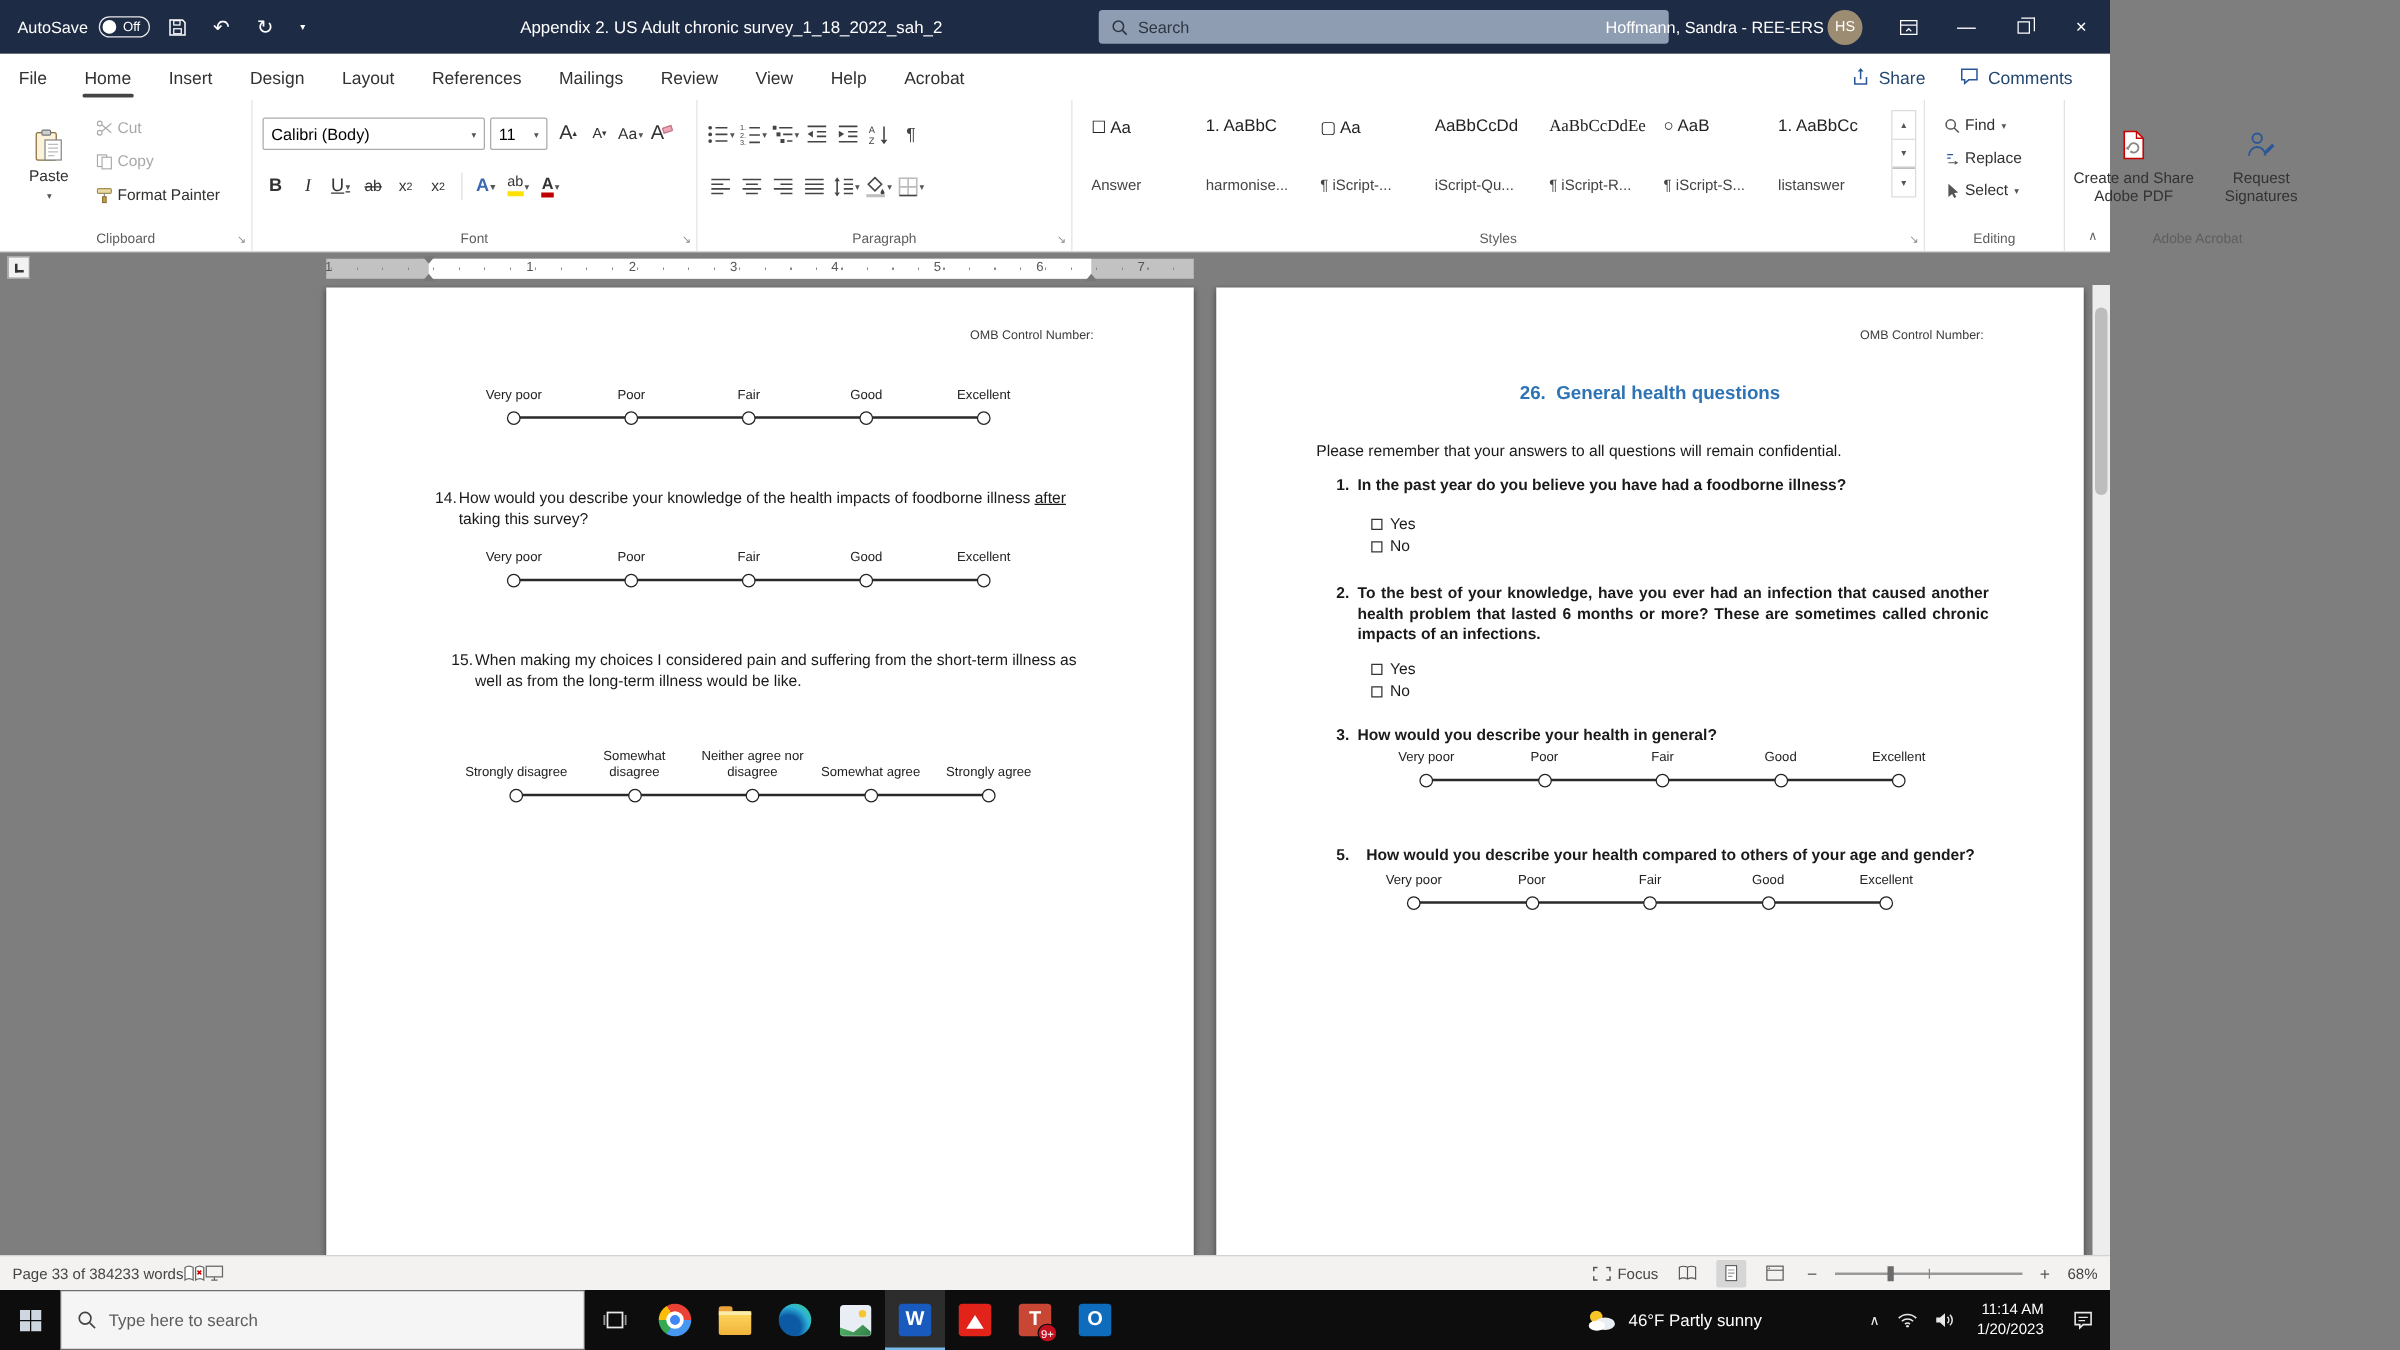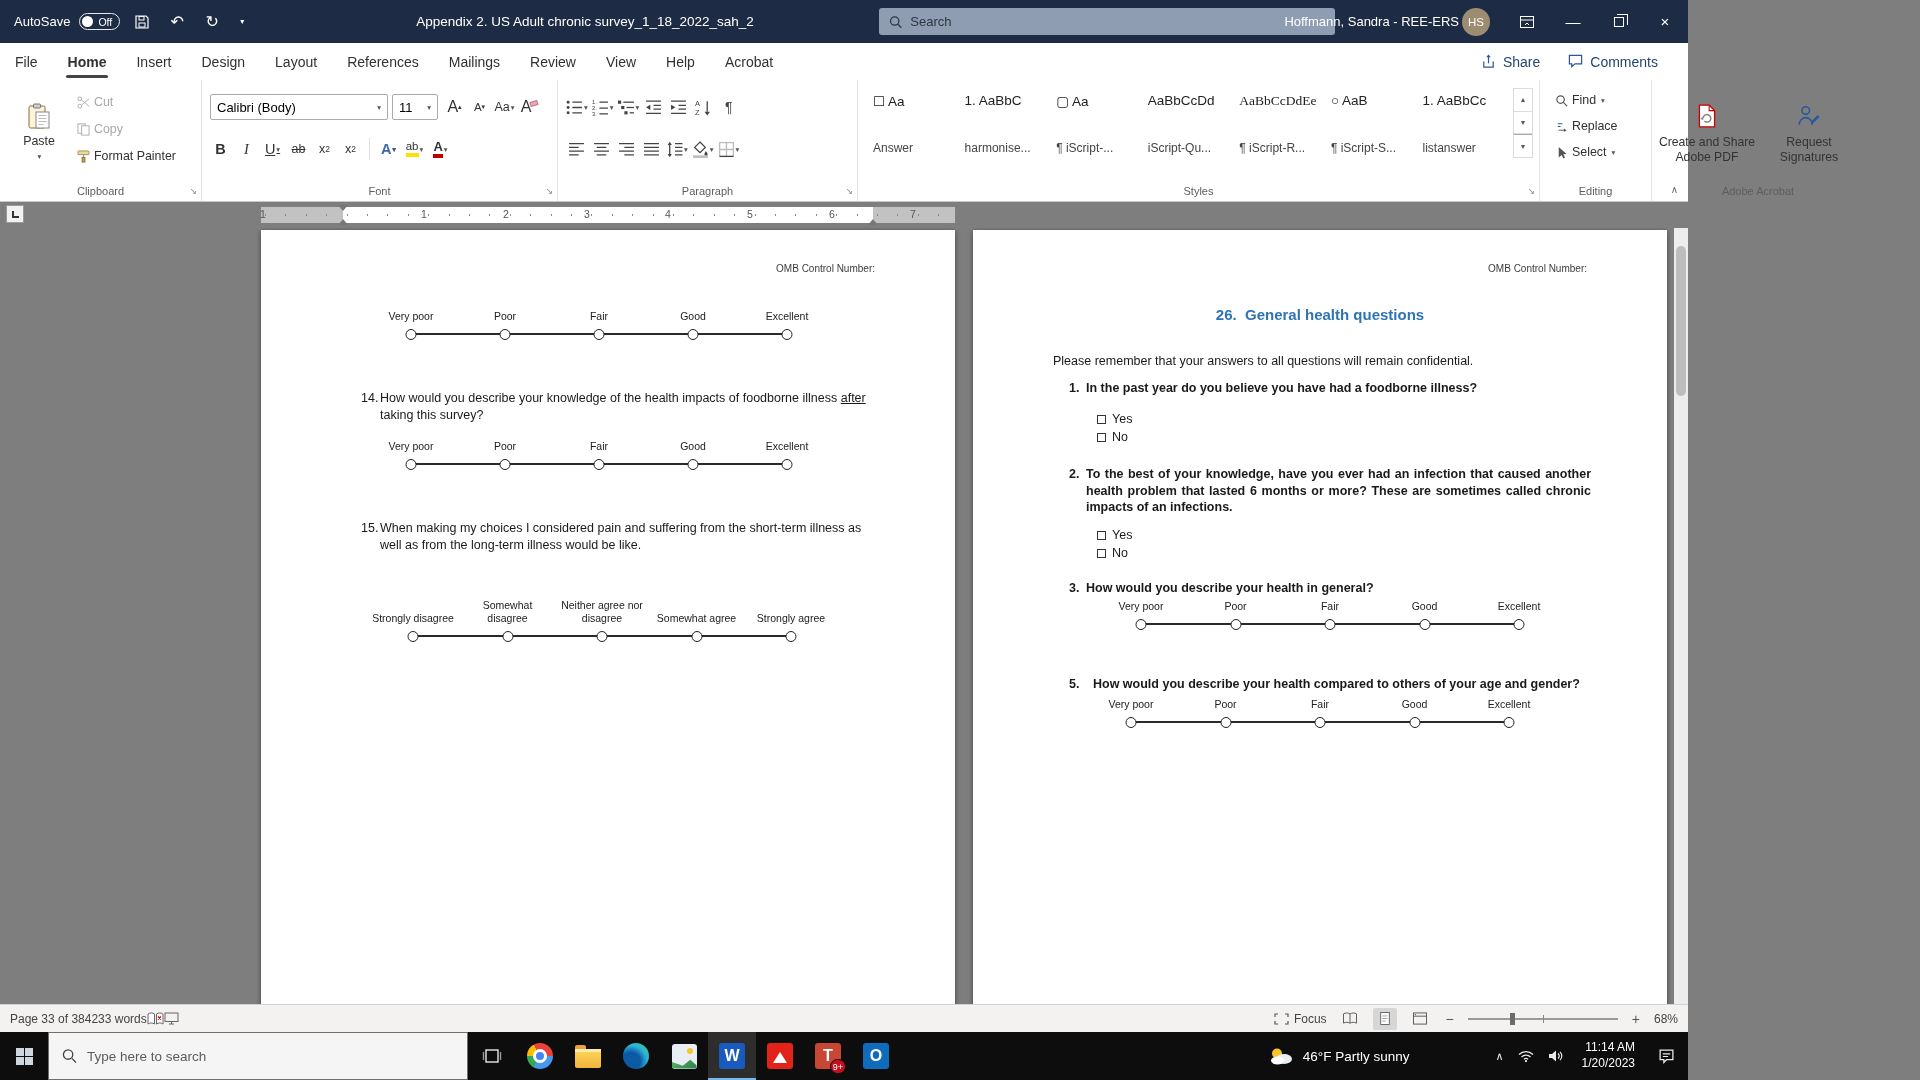--- a/index.html
+++ b/index.html
@@ -22,21 +22,21 @@
 .tb-right{position:absolute;right:0;top:0;height:43px;display:flex;align-items:center}
 .tb-user{font-size:13px;margin-right:3px}
 .tb-avatar{width:28px;height:28px;border-radius:50%;background:#9c8c72;display:flex;align-items:center;justify-content:center;font-size:11.5px;margin-right:14px}
 .wbtn{width:46px;height:43px;display:flex;align-items:center;justify-content:center;font-size:15px;color:#fff}
 .restore-ico{width:10px;height:10px;border:1px solid #fff;position:relative}
 .restore-ico::before{content:"";position:absolute;left:2px;top:-4px;width:10px;height:10px;border:1px solid #fff;border-left:none;border-bottom:none}
 
 
 .menubar{position:absolute;top:43px;left:0;right:0;height:37px;background:#fff;display:flex;align-items:center;z-index:3}
 .mtab{padding:0 15px;font-size:14px;color:#323130;height:100%;display:flex;align-items:center;position:relative;cursor:pointer;white-space:nowrap}
-.mtab.active{font-weight:700}
+.mtab.active{font-weight:400}
 .mtab.active::after{content:"";position:absolute;left:13px;right:13px;bottom:2px;height:3px;background:#444;border-radius:2px}
 .mb-right{margin-left:auto;display:flex;align-items:center;gap:8px;padding-right:20px}
 .mb-btn{display:flex;align-items:center;gap:7px;font-size:14px;color:#24476f;padding:4px 10px;border-radius:3px;cursor:pointer}
 
 
 .ribbon{position:absolute;top:80px;left:0;right:0;height:122px;background:#fff;border-bottom:1px solid #c8c8c8}
 .rgroup{position:absolute;top:0;height:100%;border-right:1px solid #e3e3e3}
 .glabel{position:absolute;bottom:4px;width:100%;text-align:center;font-size:11px;color:#605e5c}
 .launch{position:absolute;right:4px;bottom:5px;font-size:9px;color:#888;cursor:pointer}
 .rbtn{display:inline-flex;align-items:center;gap:4px;padding:3px 5px;border-radius:2px;font-size:12.4px;color:#323130;cursor:pointer;white-space:nowrap}
@@ -547,21 +547,21 @@
         <span class="lk-label" style="left:75%">Good</span>
         <span class="lk-label" style="left:100%">Excellent</span>
         <div class="lk-track"></div>
         <span class="lk-dot" style="left:0%"></span>
         <span class="lk-dot" style="left:25%"></span>
         <span class="lk-dot" style="left:50%"></span>
         <span class="lk-dot" style="left:75%"></span>
         <span class="lk-dot" style="left:100%"></span>
       </div>
 
-      <div class="q" style="left:100px;top:160px;width:516px">
+      <div class="q" style="left:87px;top:160px;width:516px">
         <span class="qnum">14.</span>
         <div class="qtext"><span>How would you describe your knowledge of the health impacts of foodborne illness</span> <span class="u">after</span> <span>taking this survey?</span></div>
       </div>
 
       <div class="likert" style="left:150px;top:202px;width:376px;height:40px">
         <span class="lk-label" style="left:0%">Very poor</span>
         <span class="lk-label" style="left:25%">Poor</span>
         <span class="lk-label" style="left:50%">Fair</span>
         <span class="lk-label" style="left:75%">Good</span>
         <span class="lk-label" style="left:100%">Excellent</span>

